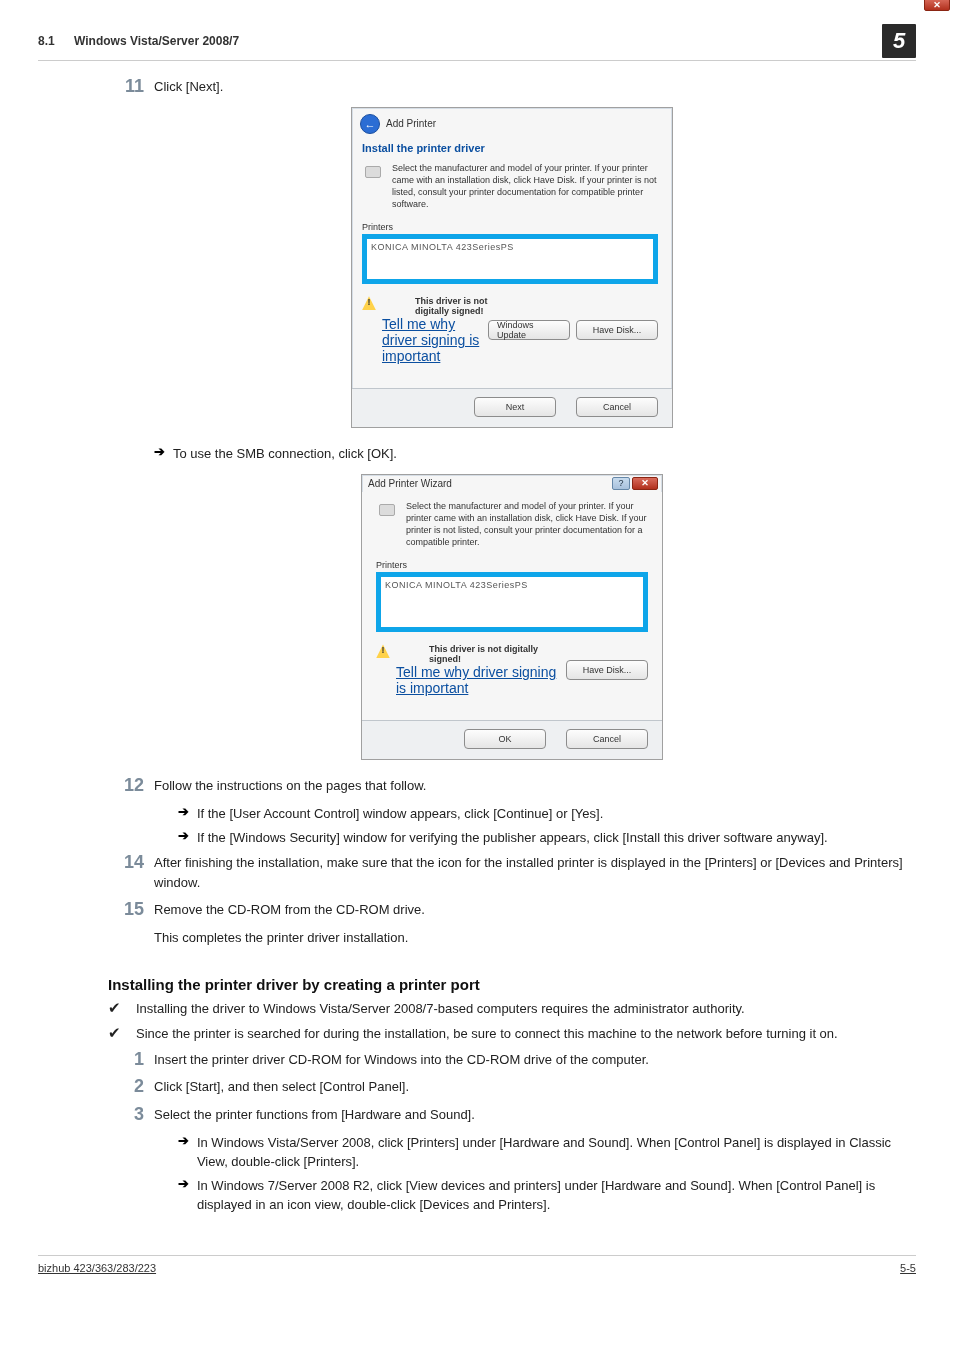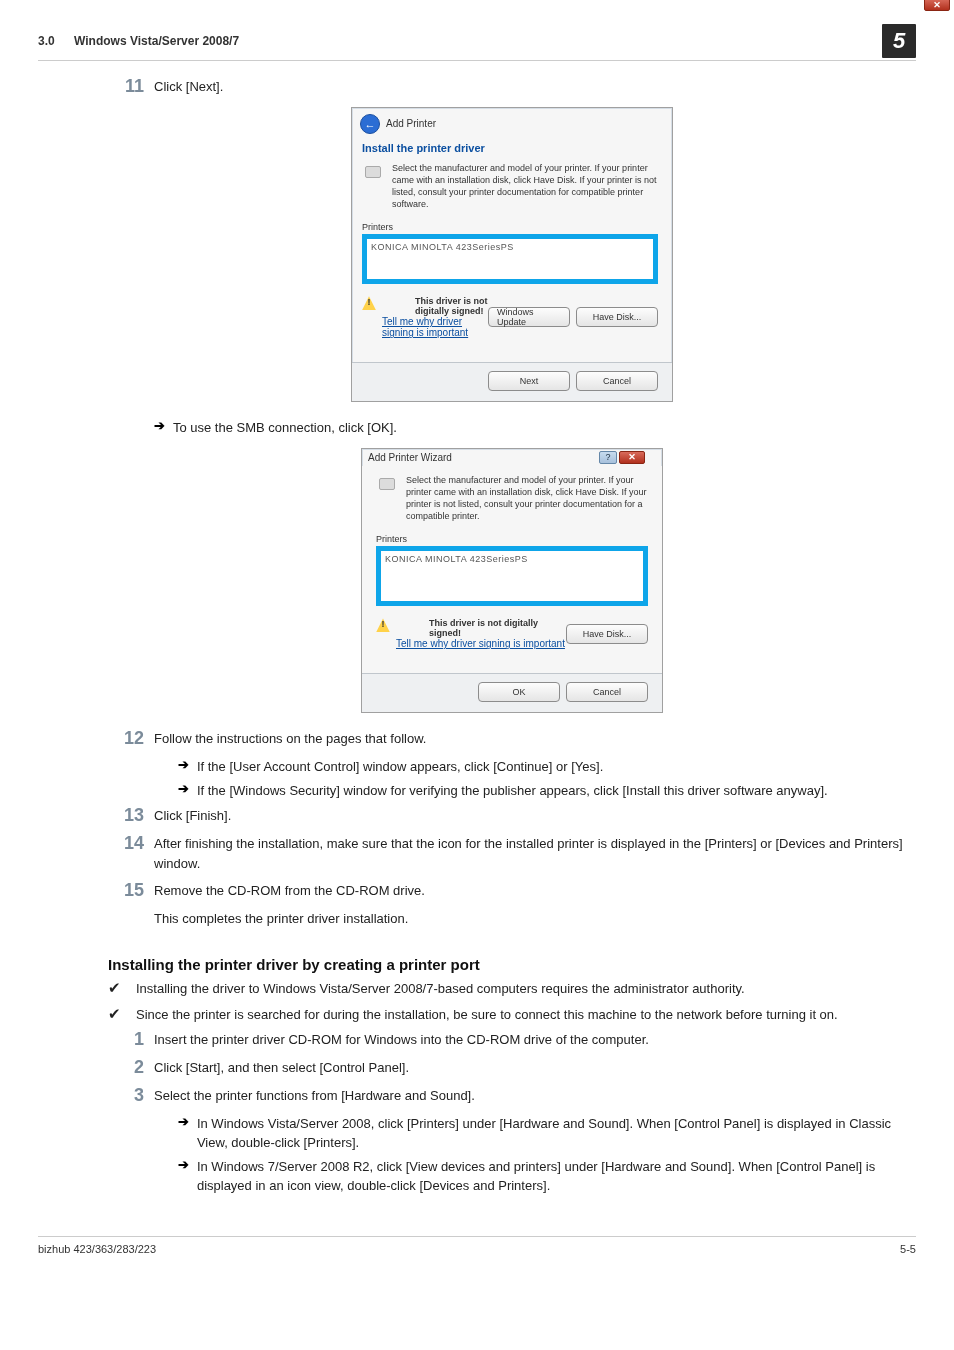--- a/index.html
+++ b/index.html
@@ -248,21 +248,21 @@
     color: #333;
   }
   .dlg-warntext .bold {
     font-weight: bold;
     font-size: 9px;
     margin-left: 33px;
   }
   .dlg-warntext .link {
     color: #0b4fa0;
     text-decoration: underline;
-    font-size: 10px;
+    font-size: 14px;
   }
   .dlg-rightbtns {
     display: flex;
     gap: 6px;
   }
   .dlg-btn {
     min-width: 64px;
     height: 18px;
     background: linear-gradient(#fdfdfd, #e5e5e5);
     border: 1px solid #8c8c8c;
@@ -271,32 +271,32 @@
     display: flex;
     align-items: center;
     justify-content: center;
     padding: 0 8px;
   }
   .dlg-footer {
     border-top: 1px solid #c0c6cc;
     padding: 8px 14px 10px 14px;
     display: flex;
     justify-content: flex-end;
-    gap: 6px;
+    gap: 20px;
     background: #eef0f2;
   }
   
   .dlg2 {
     width: 300px;
   }
   .dlg2 .dlg-titlebar {
     display: flex;
     align-items: center;
     justify-content: space-between;
-    padding: 2px 17px 2px 6px;
+    padding: 2px 4px 2px 6px;
     position: relative;
   }
   .dlg2 .dlg-title2 {
     font-size: 10px;
     color: #333;
   }
   .dlg2 .dlg-qx {
     display: flex;
     gap: 2px;
   }
@@ -331,29 +331,30 @@
   }
   .dlg2 .dlg-listbox { height: 44px; }
   .footer {
     display: flex;
     justify-content: space-between;
     border-top: 1px solid #ccc;
     margin-top: 40px;
     padding-top: 6px;
     font-size: 11px;
     color: #333;
+    text-decoration: underline;
   }
 </style>
 </head>
 <body>
 
 <div class="page">
   <div class="hdr">
     <div class="hdr-left">
-      <span class="secno">3.0</span>
+      <span class="secno">8.1</span>
       <span>Windows Vista/Server 2008/7</span>
     </div>
     <div class="hdr-right">
       <span>5</span>
     </div>
   </div>
 
   <div class="body">
 
     <div class="step">
@@ -448,24 +449,20 @@
     </div>
     <div class="arrowline nested">
       <span class="arrow">➔</span>
       <span class="arrowtext">If the [User Account Control] window appears, click [Continue] or [Yes].</span>
     </div>
     <div class="arrowline nested">
       <span class="arrow">➔</span>
       <span class="arrowtext">If the [Windows Security] window for verifying the publisher appears, click [Install this driver software anyway].</span>
     </div>
 
-    <div class="step">
-      <div class="stepnum">13</div>
-      <div class="stepbody">Click [Finish].</div>
-    </div>
 
     <div class="step">
       <div class="stepnum">14</div>
       <div class="stepbody">After finishing the installation, make sure that the icon for the installed printer is displayed in the [Printers] or [Devices and Printers] window.</div>
     </div>
 
     <div class="step">
       <div class="stepnum">15</div>
       <div class="stepbody">Remove the CD-ROM from the CD-ROM drive.</div>
     </div>

